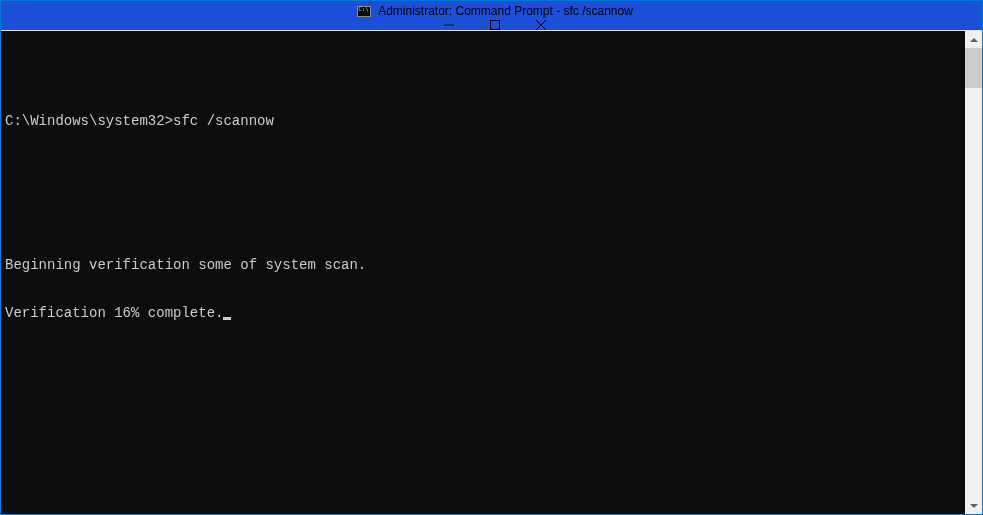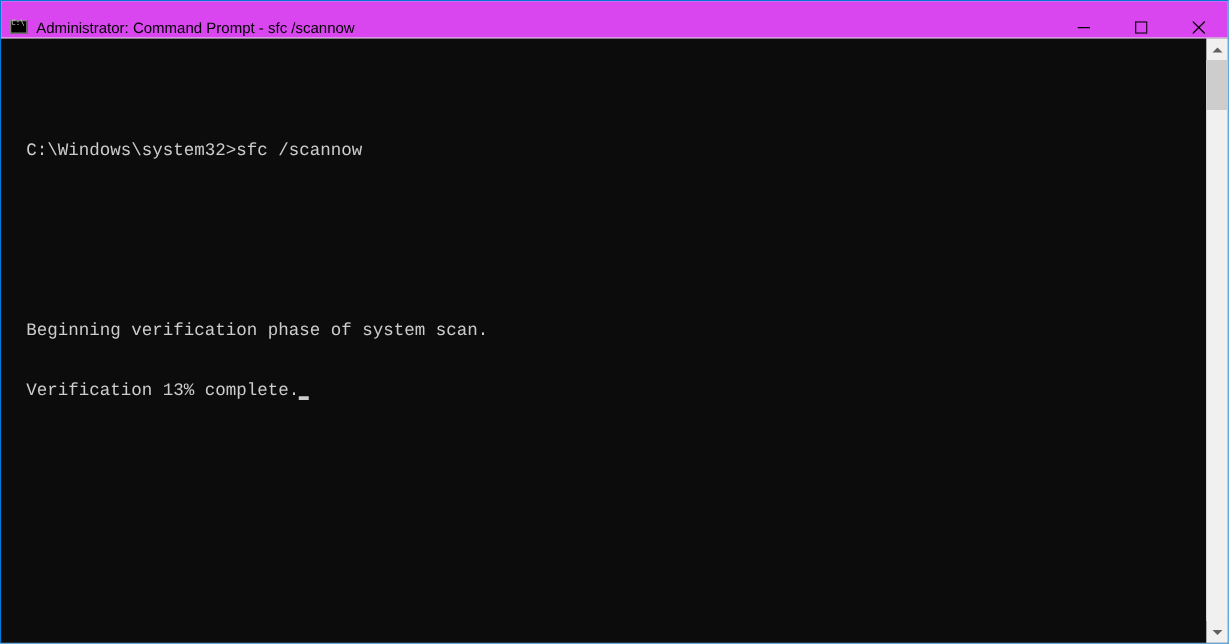--- a/index.html
+++ b/index.html
@@ -17,26 +17,27 @@
     .window {
       width: 100%;
       height: 100%;
       border: 1px solid #0078d7;
       display: flex;
       flex-direction: column;
       background: #fff;
     }
     .titlebar {
       height: 30px;
-      background: #d946ef;
+      background: #1d4ed8;
       display: flex;
       align-items: center;
       justify-content: space-between;
-      padding: 12px 0 0 6px;
+      padding: 2px 0 0 6px;
       border-bottom: 1px solid #e5e5e5;
+      flex-direction: column;
     }
     .titlebar-left {
       display: flex;
       align-items: center;
       gap: 6px;
     }
     .app-icon {
       width: 16px;
       height: 16px;
       display: flex;
@@ -90,21 +91,21 @@
       display: flex;
       background: #000;
     }
     .terminal {
       flex: 1;
       background: #0c0c0c;
       color: #cccccc;
       font-family: Consolas, "Courier New", monospace;
       font-size: 14px;
       line-height: 16px;
-      padding: 2px 20px;
+      padding: 2px 4px;
       white-space: pre;
       overflow: hidden;
       position: relative;
     }
     .terminal-line {
       min-height: 16px;
     }
     .cursor {
       display: inline-block;
       width: 8px;
@@ -184,22 +185,22 @@
           </svg>
       </button>
     </div>
   </div>
   <div class="client-area">
     <div class="terminal">
       <div class="terminal-line"> </div>
       <div class="terminal-line"><span>C:\Windows\system32&gt;</span><span>sfc /scannow</span></div>
       <div class="terminal-line"> </div>
       <div class="terminal-line"> </div>
-      <div class="terminal-line">Beginning verification phase of system scan.</div>
-      <div class="terminal-line"><span>Verification 13% complete.</span><span class="cursor"></span></div>
+      <div class="terminal-line">Beginning verification some of system scan.</div>
+      <div class="terminal-line"><span>Verification 16% complete.</span><span class="cursor"></span></div>
     </div>
     <div class="scrollbar">
       <div class="scroll-btn">
         <div class="scroll-arrow up"></div>
       </div>
       <div class="scroll-track">
         <div class="scroll-thumb"></div>
       </div>
       <div class="scroll-btn">
         <div class="scroll-arrow down"></div>

